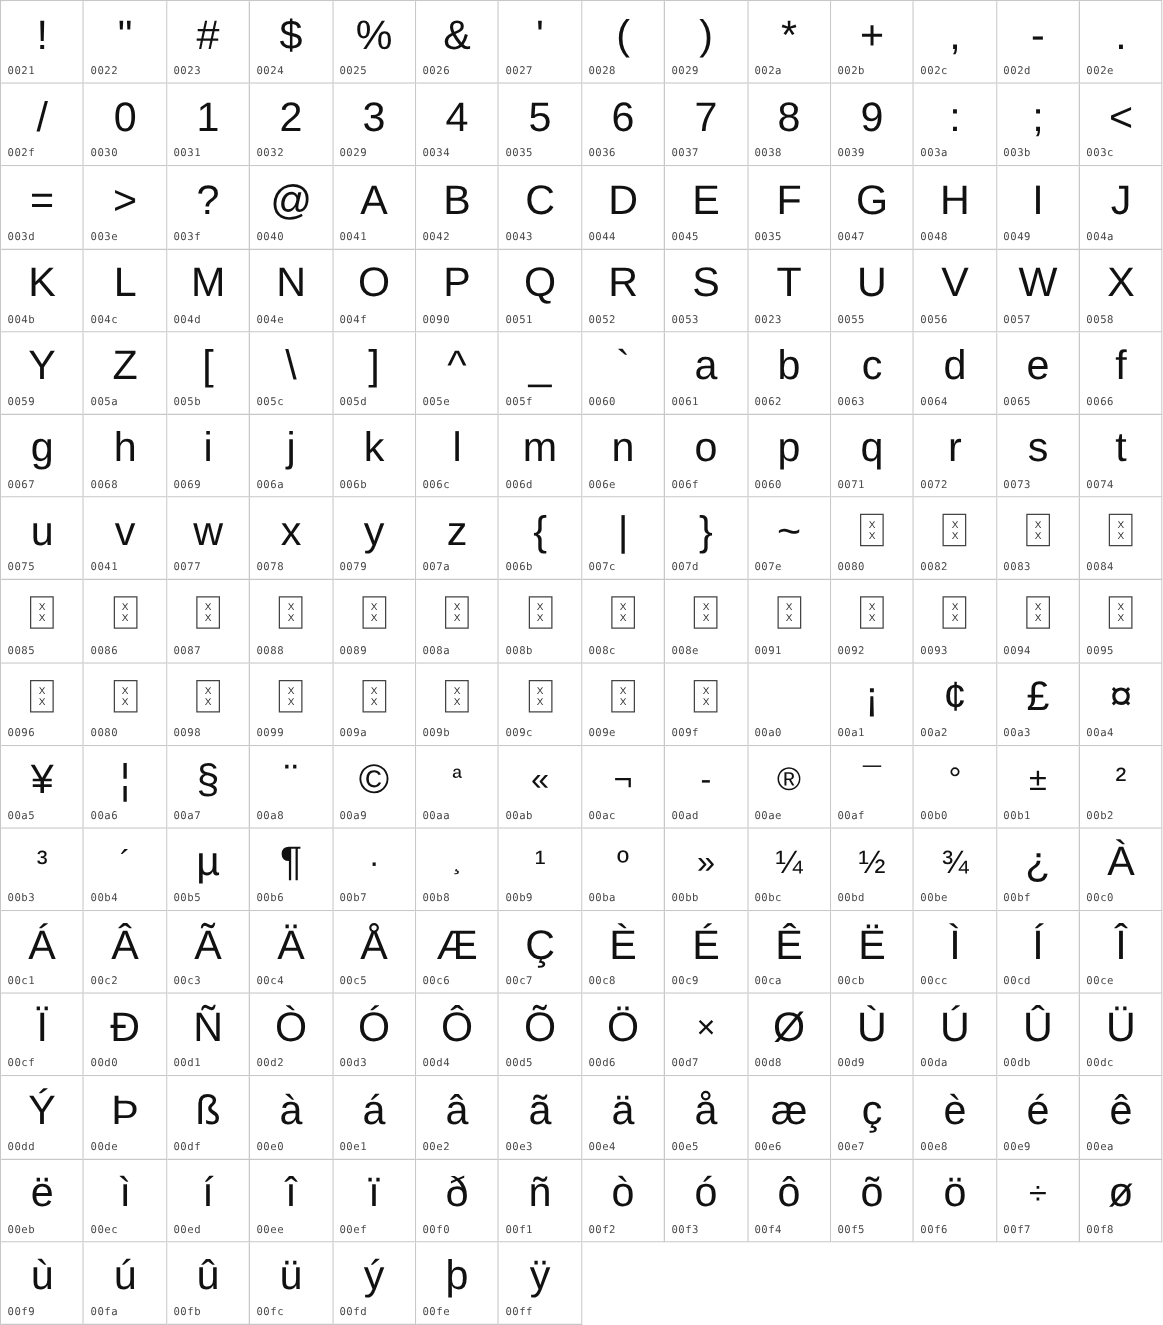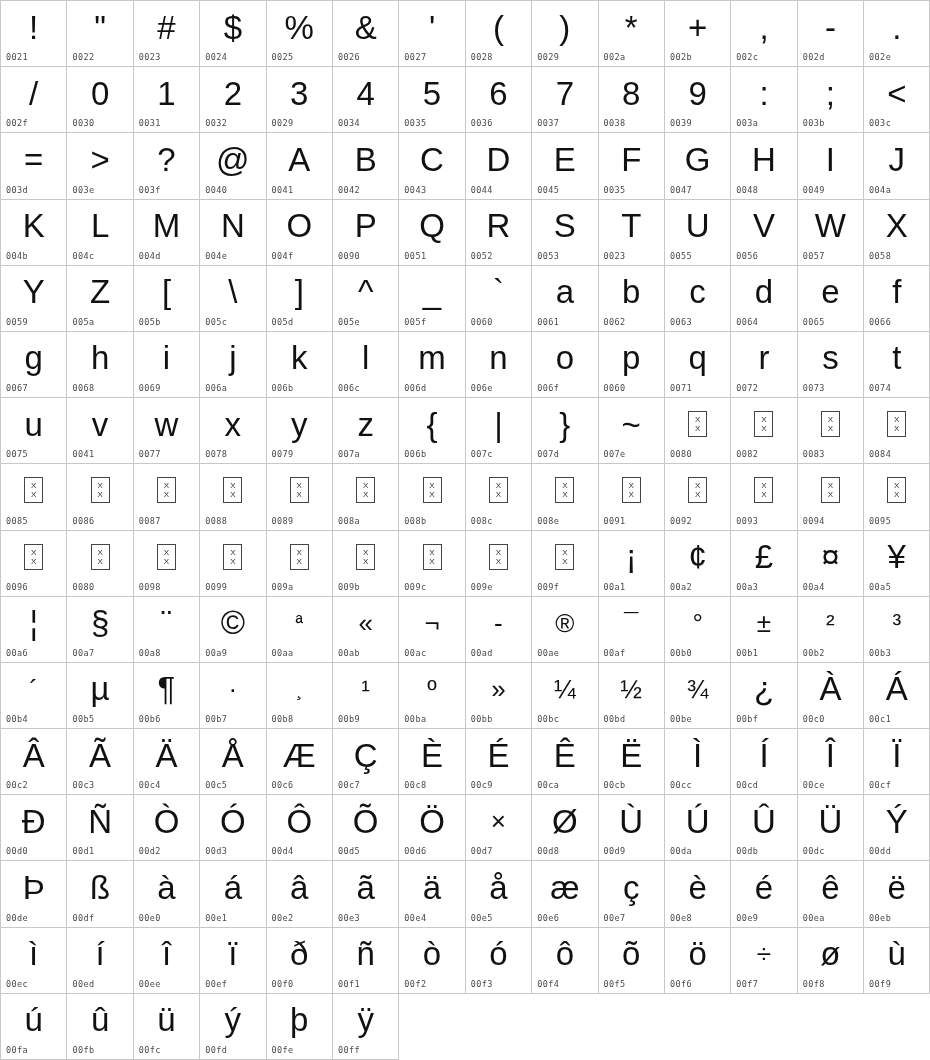--- a/index.html
+++ b/index.html
@@ -700,20 +700,24 @@
     <div class="cell">
       <div class="glyph notdef">
         <div class="notdef-box">
           <span>X</span>
           <span>X</span>
         </div>
       </div>
       <div class="code">009f</div>
     </div>
     <div class="cell">
+      <div class="glyph"> </div>
+      <div class="code">00a0</div>
+    </div>
+    <div class="cell">
       <div class="glyph">¡</div>
       <div class="code">00a1</div>
     </div>
     <div class="cell">
       <div class="glyph">¢</div>
       <div class="code">00a2</div>
     </div>
     <div class="cell">
       <div class="glyph">£</div>
       <div class="code">00a3</div>

